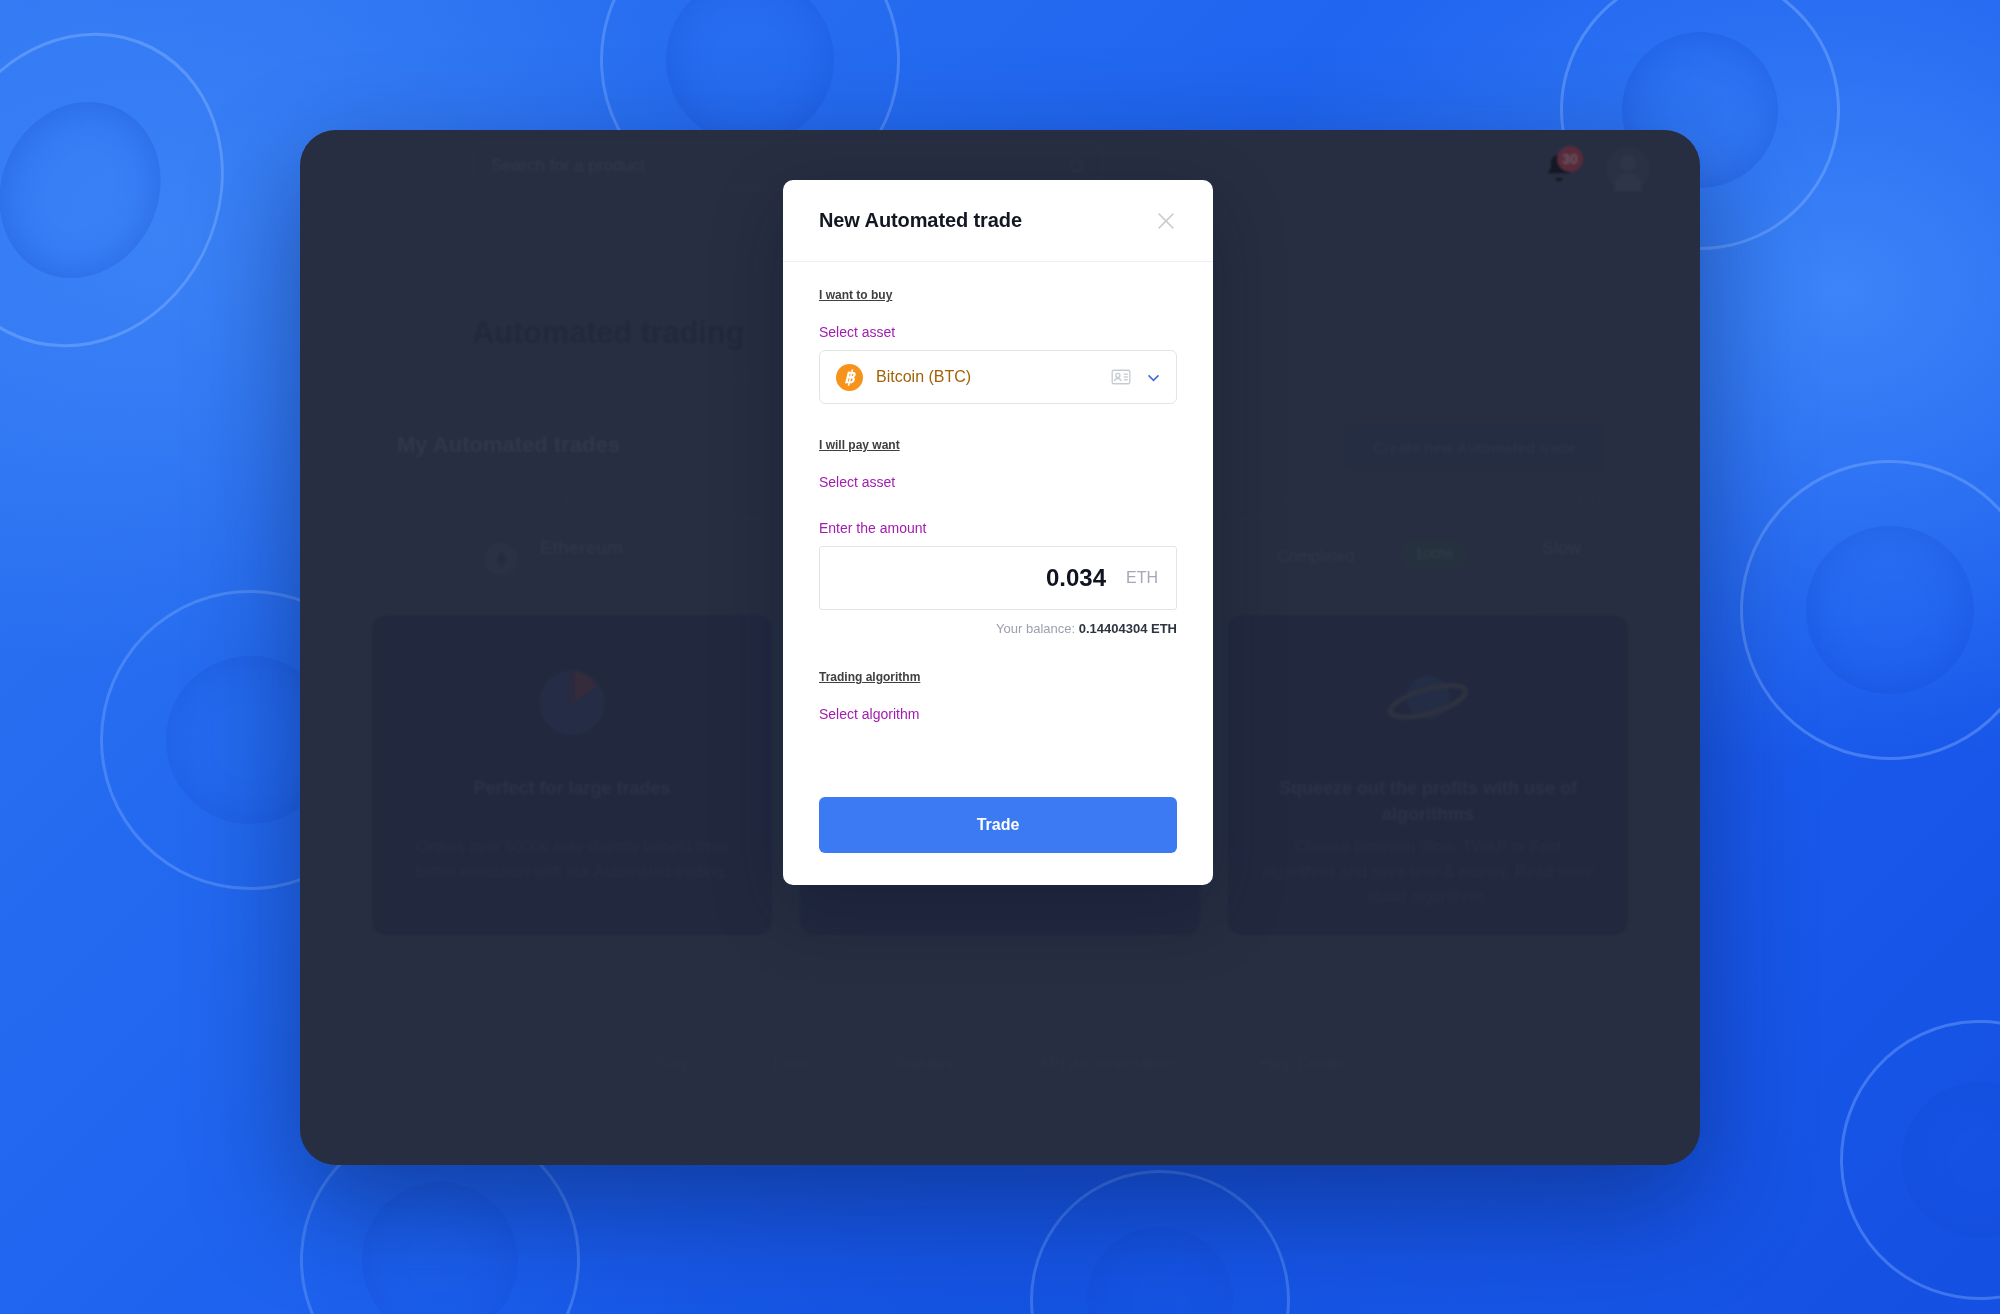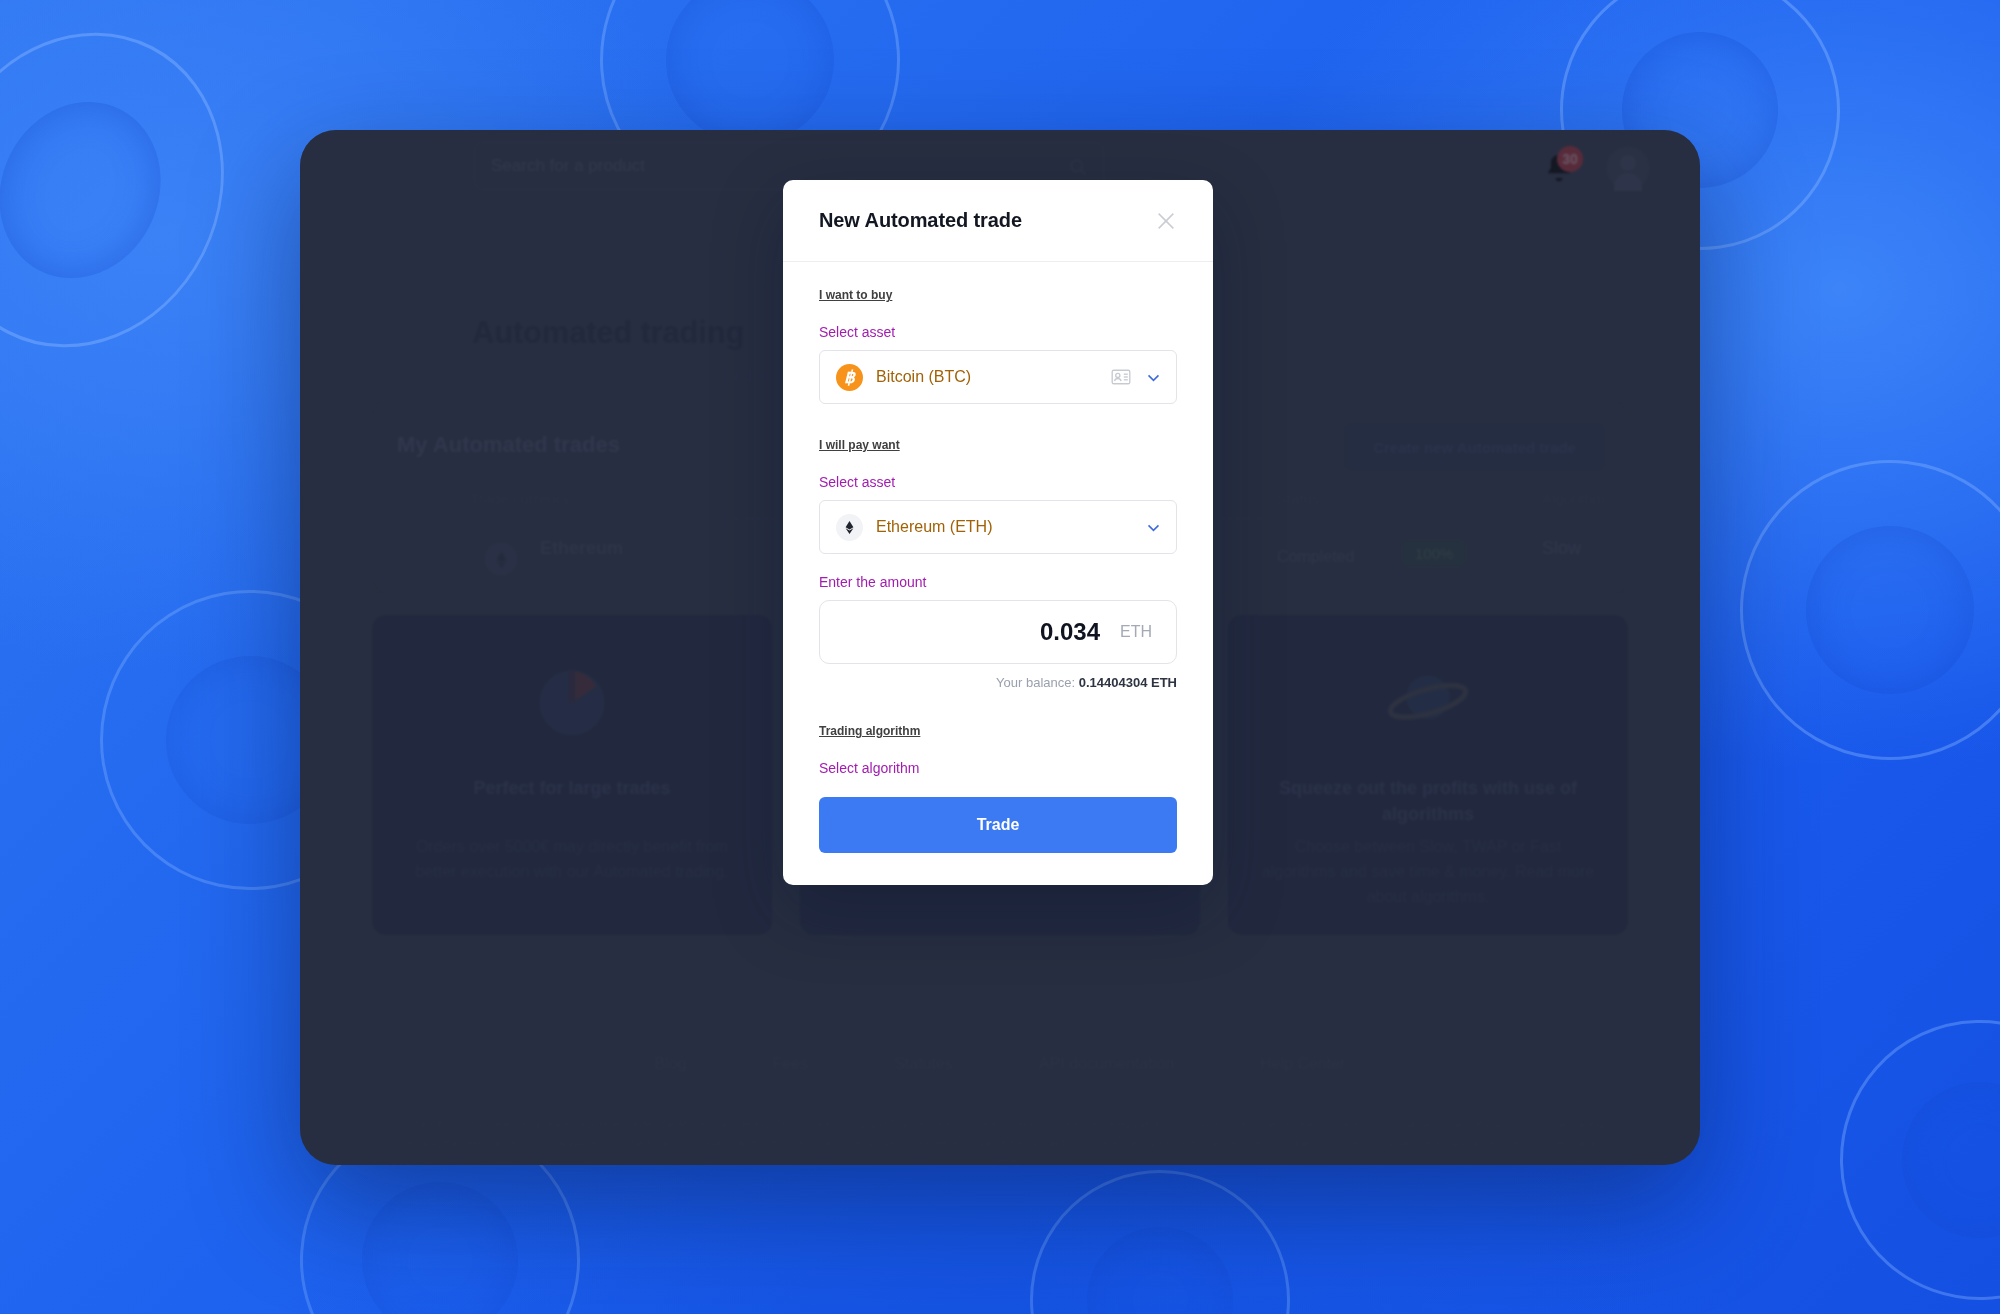--- a/index.html
+++ b/index.html
@@ -222,22 +222,22 @@
     display: flex; align-items: center; justify-content: center;
     flex: 0 0 27px;
   }
   .coin.btc { background: #f7931a; color: #fff; font-size: 17px; font-weight: bold; font-style: italic; }
   .coin.eth { background: #f2f3f6; }
   .coin.slow { background: radial-gradient(circle at 40% 32%, #ff9a52 0%, #f4783f 55%, #ef6a3a 100%); }
   .chev { width: 17px; height: 17px; color: #3e6bdc; flex: 0 0 17px; }
   .contacts-icon { width: 20px; height: 16px; opacity: .55; margin-right: 14px; flex: 0 0 20px; }
 
   .amount-box {
-    height: 64px; border: 1px solid #e2e4ea; border-radius: 10px;
-    display: flex; align-items: center; padding: 0 24px;
+    height: 64px; border: 1px solid #e2e4ea; border-radius: 3px;
+    display: flex; align-items: center; padding: 0 18px;
   }
   #amount-value {
     flex: 1; text-align: right; font-size: 24px; font-weight: bold; color: #101420;
     padding-right: 20px;
   }
   #amount-unit { font-size: 16px; color: #a4a9b6; }
   #balance-line {
     margin-top: 11px; text-align: right; font-size: 13px; color: #9ba0ae;
   }
   #balance-line b { color: #2e3442; }
@@ -387,32 +387,20 @@
       </svg>
       <svg class="chev" viewBox="0 0 24 24" fill="none" stroke="#3e6bdc" stroke-width="2.2">
         <polyline points="5,9 12,16 19,9"></polyline>
       </svg>
     </div>
 
     <div class="gap-34"></div>
 
     <div class="section-title">I will pay want</div>
     <div class="field-label">Select asset</div>
-    <div class="select-box">
-      <span class="coin eth">
-        <svg viewBox="0 0 24 24" width="15" height="15">
-            <path d="M12 1.5l6.2 10.2L12 15.3 5.8 11.7z" fill="#20242e"></path>
-            <path d="M12 16.7l6.2-3.7L12 22.5 5.8 13z" fill="#20242e"></path>
-          </svg>
-      </span>
-      <span class="select-label">Ethereum (ETH)</span>
-      <svg class="chev" viewBox="0 0 24 24" fill="none" stroke="#3e6bdc" stroke-width="2.2">
-        <polyline points="5,9 12,16 19,9"></polyline>
-      </svg>
-    </div>
 
     <div class="gap-20"></div>
 
     <div class="field-label">Enter the amount</div>
     <div class="amount-box">
       <span id="amount-value">0.034</span>
       <span id="amount-unit">ETH</span>
     </div>
     <div id="balance-line">
       <span>Your balance:</span>

